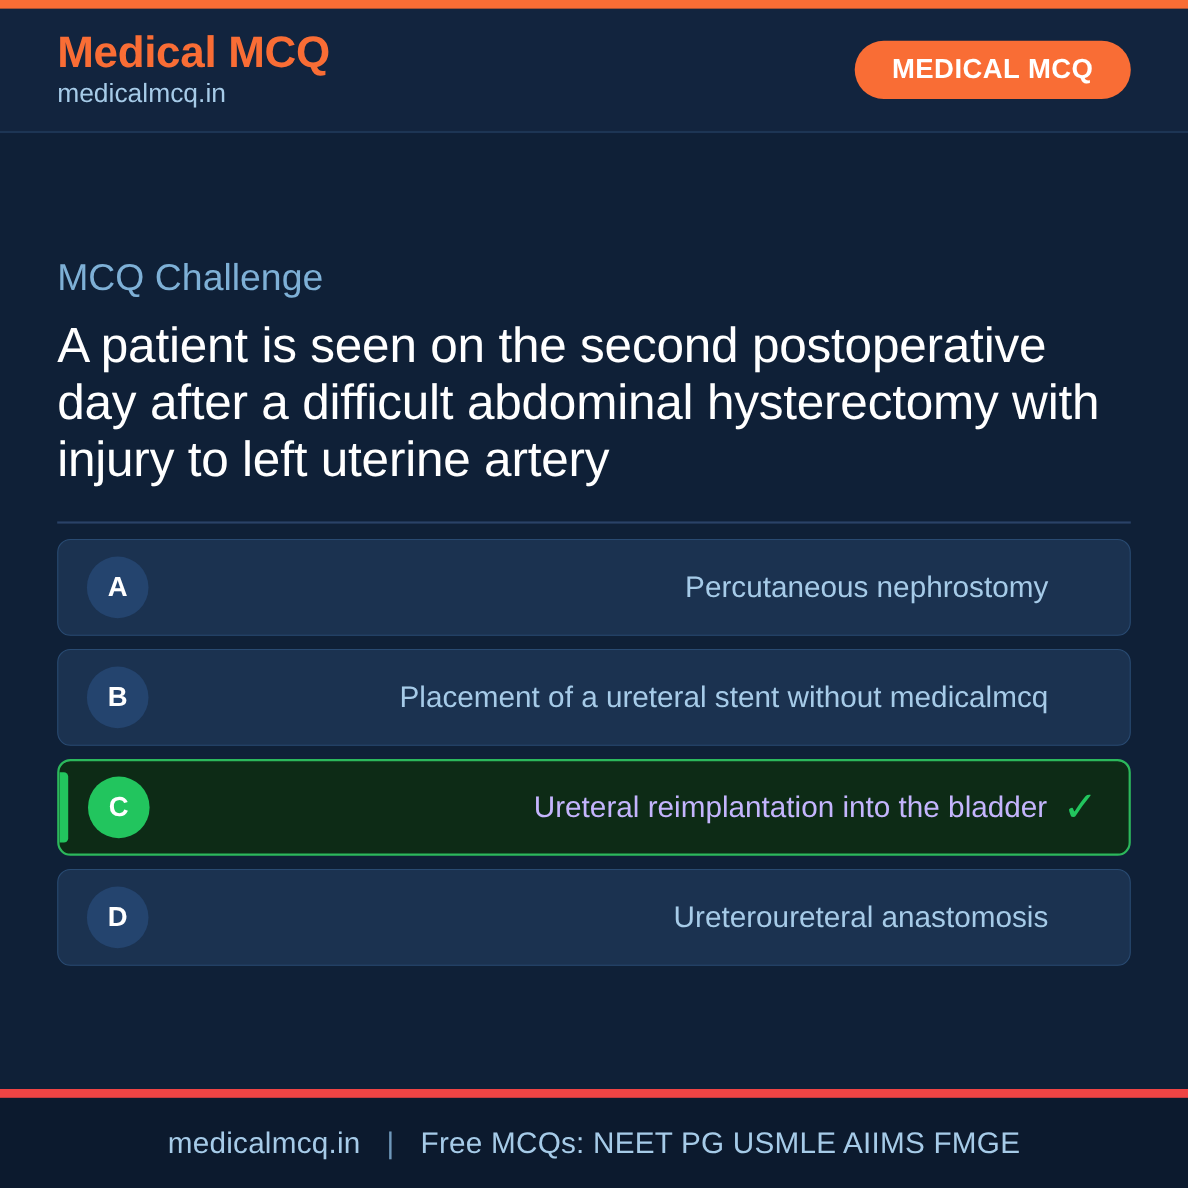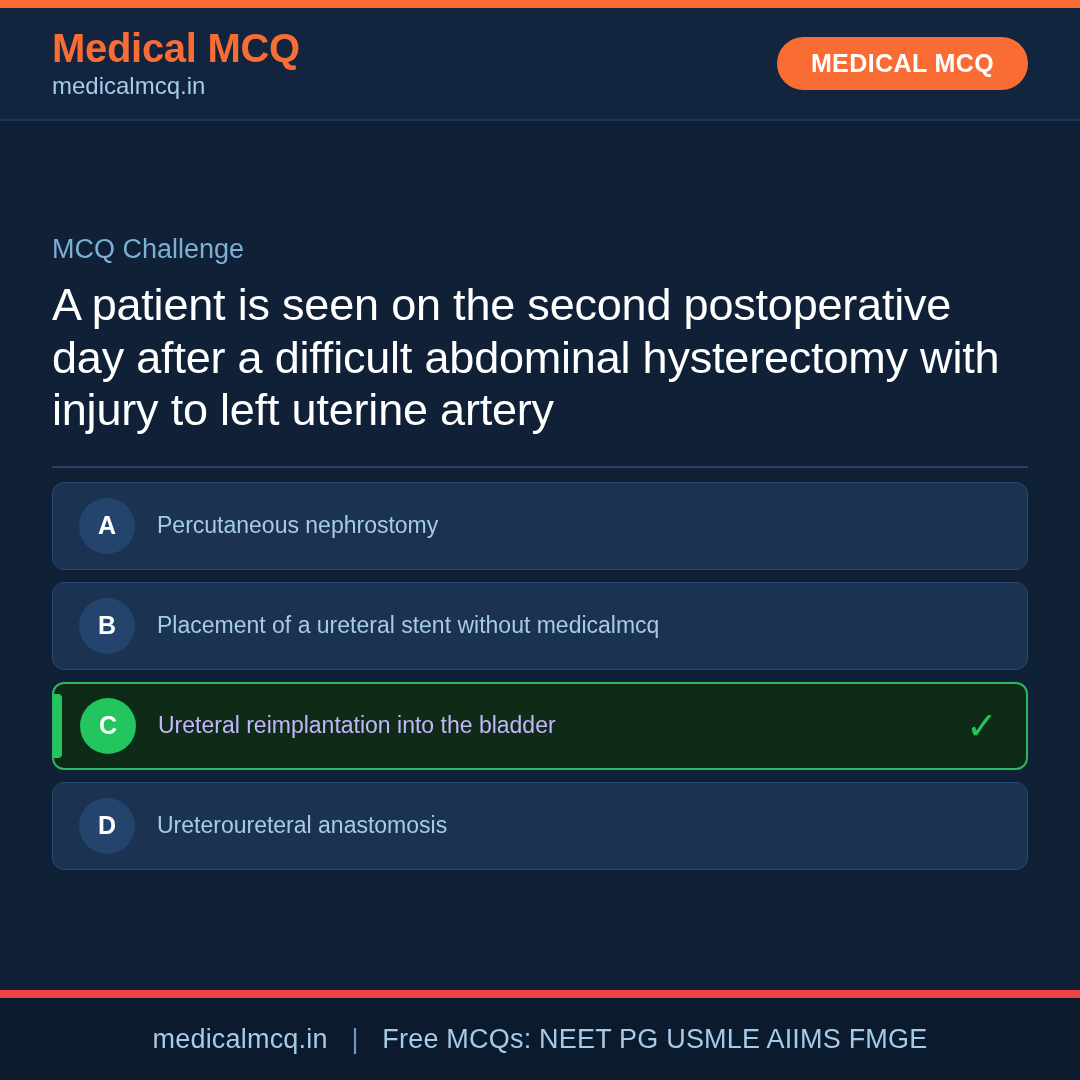--- a/index.html
+++ b/index.html
@@ -72,21 +72,21 @@
   
   .main {
     flex: 1 1 auto;
     padding: 112px 52px 0 52px;
     display: flex;
     flex-direction: column;
     min-height: 0;
   }
 
   .eyebrow {
-    font-size: 27px;
+    font-size: 34px;
     color: #7eb0d6;
     line-height: 1.2;
     margin-bottom: 14px;
   }
 
   .question {
     font-size: 45px;
     font-weight: normal;
     color: #ffffff;
     line-height: 1.16;
@@ -126,24 +126,25 @@
     font-size: 25px;
     font-weight: bold;
     display: flex;
     align-items: center;
     justify-content: center;
     margin-right: 22px;
   }
 
   .opt-text {
     flex: 1 1 auto;
-    font-size: 23px;
+    font-size: 27px;
     color: #a6cbe8;
     line-height: 1.28;
     padding-right: 10px;
+    text-align: right;
   }
 
   .opt-check {
     flex: 0 0 auto;
     width: 40px;
     text-align: center;
     font-size: 38px;
     color: #22c55e;
     line-height: 1;
     visibility: hidden;

